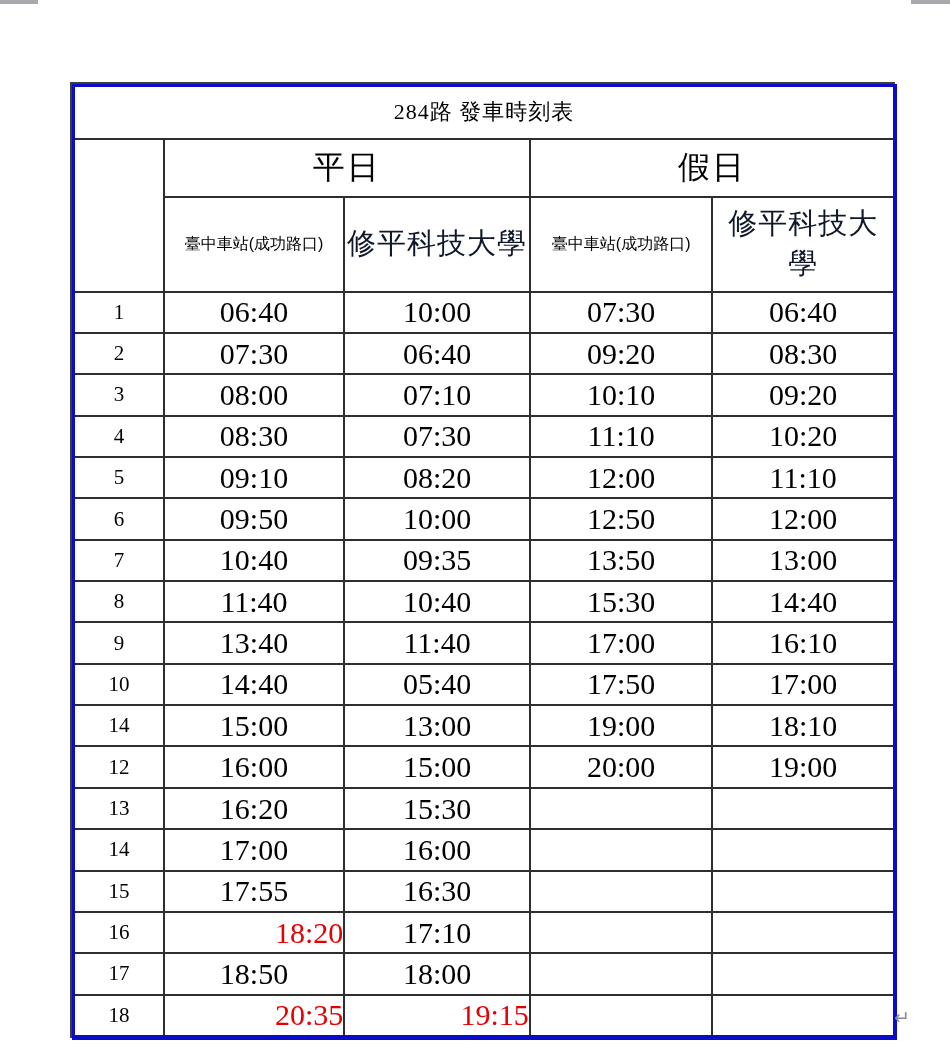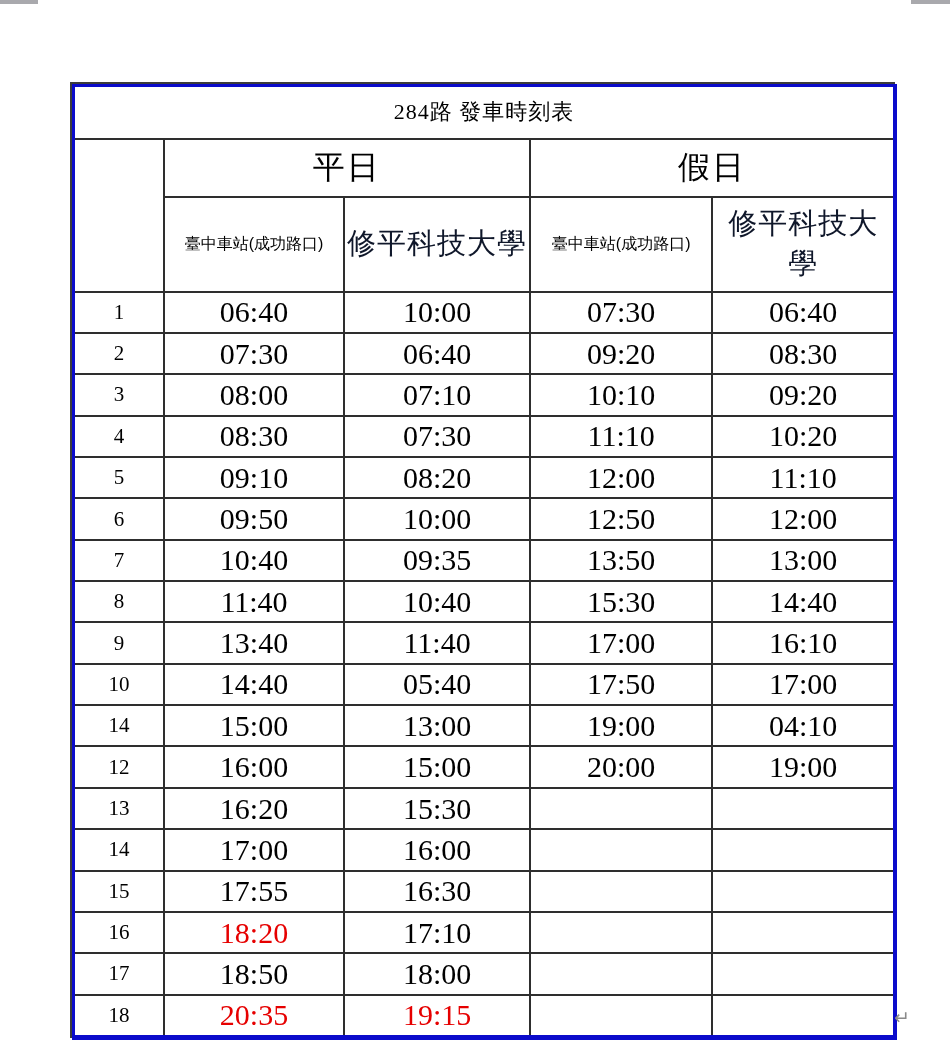--- a/index.html
+++ b/index.html
@@ -103,21 +103,21 @@
     color: #0f172a;
   }
   td.no {
     font-size: 21px;
     color: #000000;
   }
   td.time {
     font-size: 30px;
     color: #000000;
   }
-  td.time.red { color: var(--red-time, #e60000); }
+  td.time.red { color: var(--red-time, #e60000); text-align: right; }
 
   .bottom-return {
     position: absolute;
     left: 894px;
     top: 1006px;
     font-family: "DejaVu Sans", sans-serif;
     font-size: 19px;
     color: #8a8a8a;
   }
 </style>
@@ -224,21 +224,21 @@
             <td class="time">14:40</td>
             <td class="time">05:40</td>
             <td class="time">17:50</td>
             <td class="time">17:00</td>
           </tr>
           <tr>
             <td class="no">14</td>
             <td class="time">15:00</td>
             <td class="time">13:00</td>
             <td class="time">19:00</td>
-            <td class="time">04:10</td>
+            <td class="time">18:10</td>
           </tr>
           <tr>
             <td class="no">12</td>
             <td class="time">16:00</td>
             <td class="time">15:00</td>
             <td class="time">20:00</td>
             <td class="time">19:00</td>
           </tr>
           <tr>
             <td class="no">13</td>

